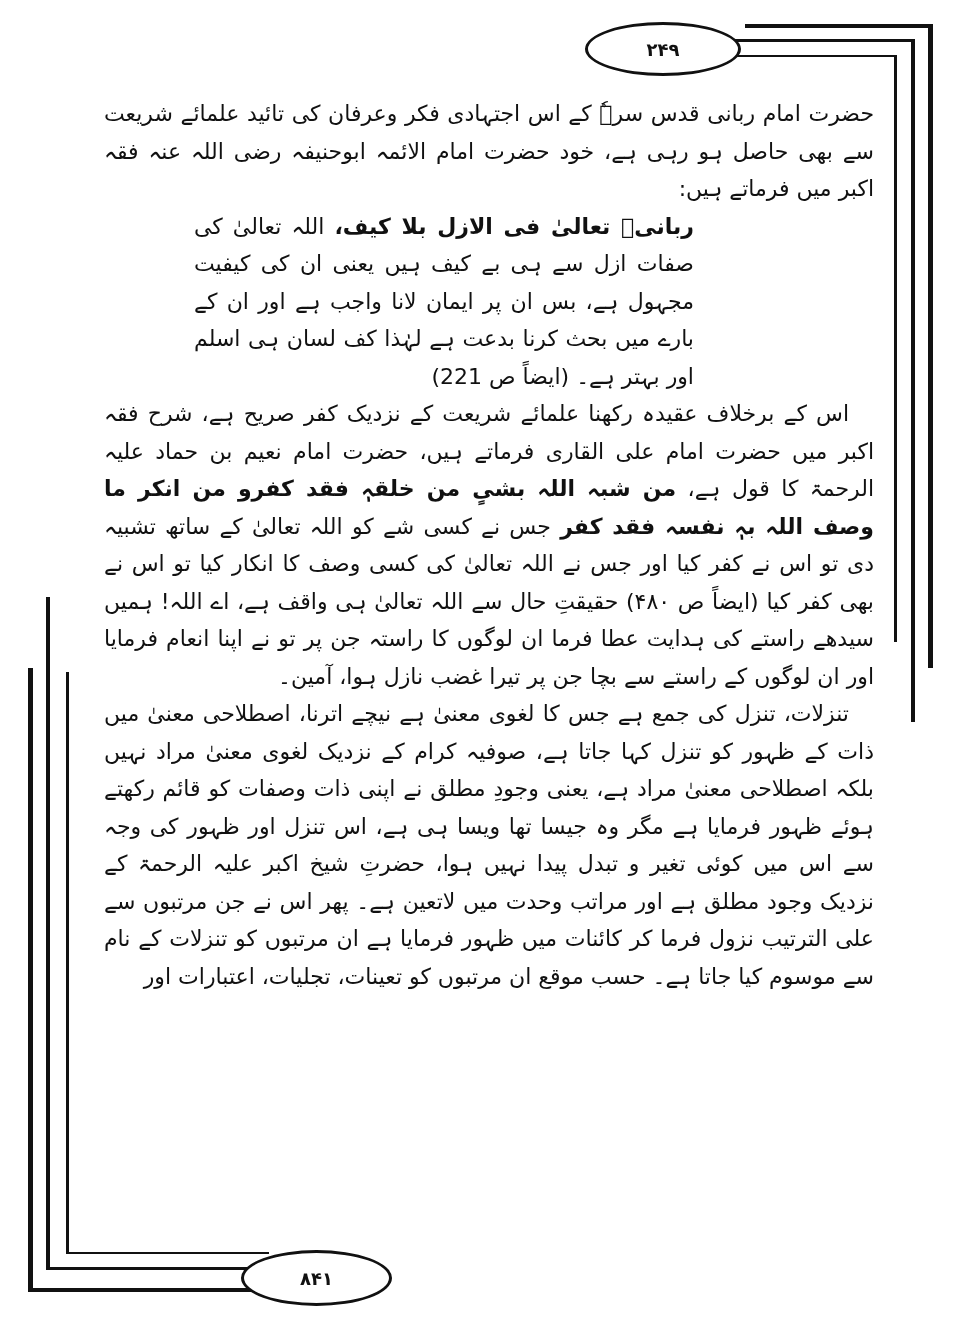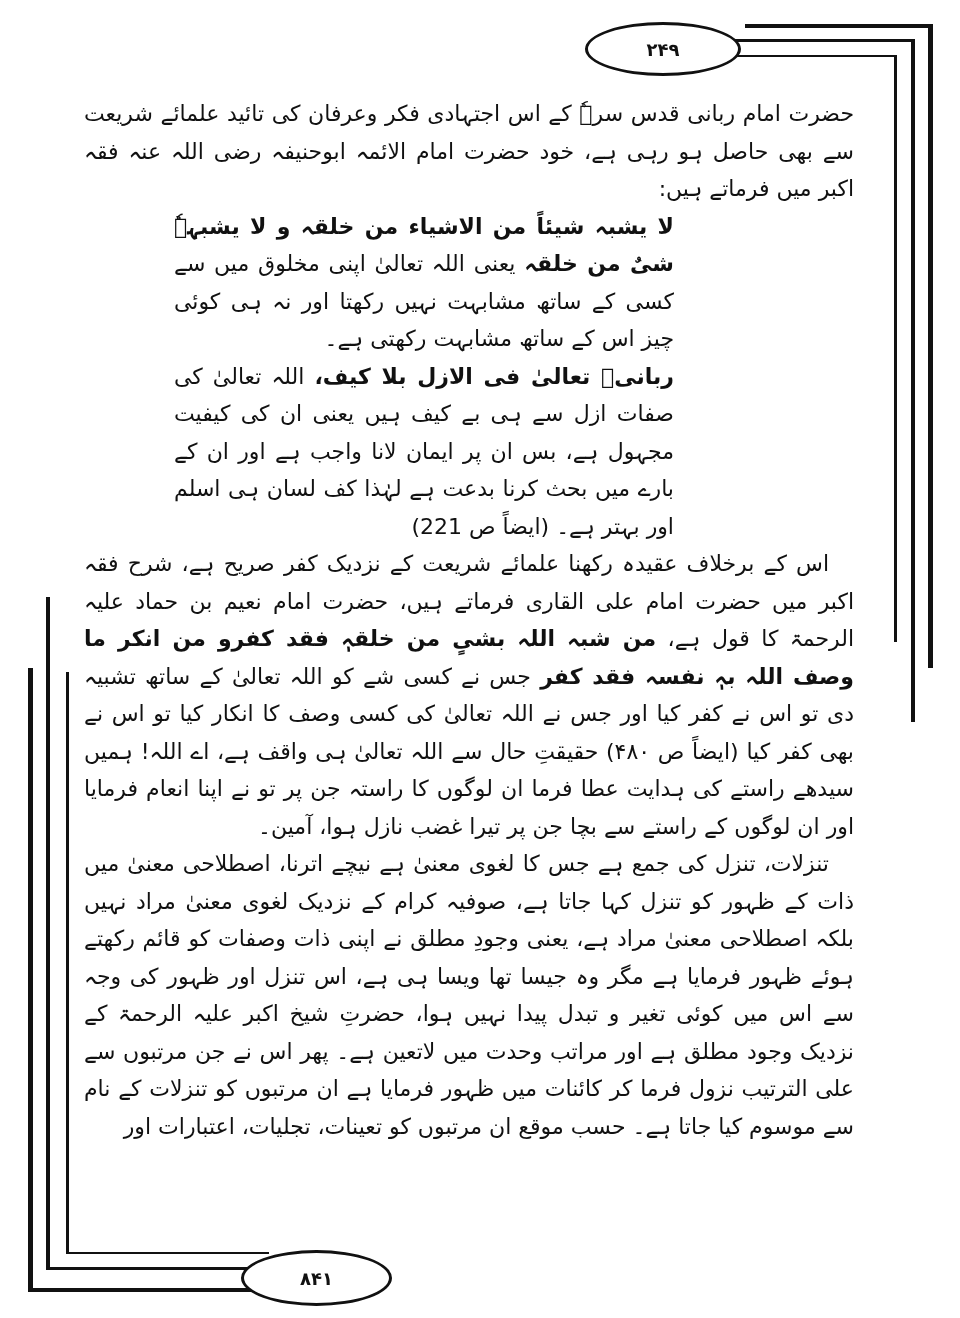--- a/index.html
+++ b/index.html
@@ -12,21 +12,21 @@
     .tr3 { left: 660px; top: 55px; width: 234px; height: 585px; border-width: 2px 3px 0 0; }
     
     .bl1 { left: 28px; top: 668px; width: 230px; height: 620px; border-width: 0 0 4px 5px; }
     .bl2 { left: 46px; top: 597px; width: 210px; height: 670px; border-width: 0 0 3px 4px; }
     .bl3 { left: 66px; top: 672px; width: 200px; height: 580px; border-width: 0 0 2px 3px; }
 
     .oval { position: absolute; border: 3px solid #111; border-radius: 50%; background: #fff; display: flex; align-items: center; justify-content: center; font-family: "DejaVu Sans", sans-serif; font-weight: bold; font-size: 18px; text-align: right; }
     .oval-top { left: 585px; top: 22px; width: 150px; height: 48px; }
     .oval-bottom { left: 241px; top: 1250px; width: 145px; height: 50px; }
 
-    .content { position: absolute; left: 84px; top: 95px; width: 770px; direction: rtl; text-align: justify; font-family: "DejaVu Sans", sans-serif; font-size: 22px; line-height: 37.5px; }
+    .content { position: absolute; left: 104px; top: 95px; width: 770px; direction: rtl; text-align: justify; font-family: "DejaVu Sans", sans-serif; font-size: 22px; line-height: 37.5px; }
     .p { margin: 0; }
     .quote { width: 500px; margin-right: 0; margin-left: 95px; margin-right: 180px; }
     .arabic { font-weight: bold; }
     .cite { font-size: 16px; text-align: center; line-height: 34px; margin-right: 180px; margin-left: 95px; }
     .heading { font-weight: bold; margin-top: 28px; }
     .indent { text-indent: 25px; }
   </style>
 </head>
 <body>
 
@@ -36,24 +36,20 @@
 <div class="frame bl1"></div>
 <div class="frame bl2"></div>
 <div class="frame bl3"></div>
 
 <div class="oval oval-top">۲۴۹</div>
 <div class="oval oval-bottom">۸۴۱</div>
 
 <div class="content">
   <p class="p">حضرت امام ربانی قدس سرہٗ کے اس اجتہادی فکر وعرفان کی تائید علمائے شریعت سے بھی حاصل ہو رہی ہے، خود حضرت امام الائمہ ابوحنیفہ رضی اللہ عنہ فقہ اکبر میں فرماتے ہیں:</p>
 
-  <div class="quote">
-    <span class="arabic">لا یشبہ شیئاً من الاشیاء من خلقہ و لا یشبہہٗ شیٌ من خلقہ</span>
-    <span>یعنی اللہ تعالیٰ اپنی مخلوق میں سے کسی کے ساتھ مشابہت نہیں رکھتا اور نہ ہی کوئی چیز اس کے ساتھ مشابہت رکھتی ہے۔</span>
-  </div>
 
   <div class="quote">
     <span class="arabic">ربانیٖ تعالیٰ فی الازل بلا کیف،</span>
     <span>اللہ تعالیٰ کی صفات ازل سے ہی بے کیف ہیں یعنی ان کی کیفیت مجہول ہے، بس ان پر ایمان لانا واجب ہے اور ان کے بارے میں بحث کرنا بدعت ہے لہٰذا کف لسان ہی اسلم اور بہتر ہے۔ (ایضاً ص 221)</span>
   </div>
 
   <p class="p indent">
     <span>اس کے برخلاف عقیدہ رکھنا علمائے شریعت کے نزدیک کفر صریح ہے، شرح فقہ اکبر میں حضرت امام علی القاری فرماتے ہیں، حضرت امام نعیم بن حماد علیہ الرحمۃ کا قول ہے،</span>
     <span class="arabic">من شبہ اللہ بشیٍ من خلقہٖ فقد کفرو من انکر ما وصف اللہ بہٖ نفسہ فقد کفر</span>
     <span>جس نے کسی شے کو اللہ تعالیٰ کے ساتھ تشبیہ دی تو اس نے کفر کیا اور جس نے اللہ تعالیٰ کی کسی وصف کا انکار کیا تو اس نے بھی کفر کیا (ایضاً ص ۴۸۰) حقیقتِ حال سے اللہ تعالیٰ ہی واقف ہے، اے اللہ! ہمیں سیدھے راستے کی ہدایت عطا فرما ان لوگوں کا راستہ جن پر تو نے اپنا انعام فرمایا اور ان لوگوں کے راستے سے بچا جن پر تیرا غضب نازل ہوا، آمین۔</span>

